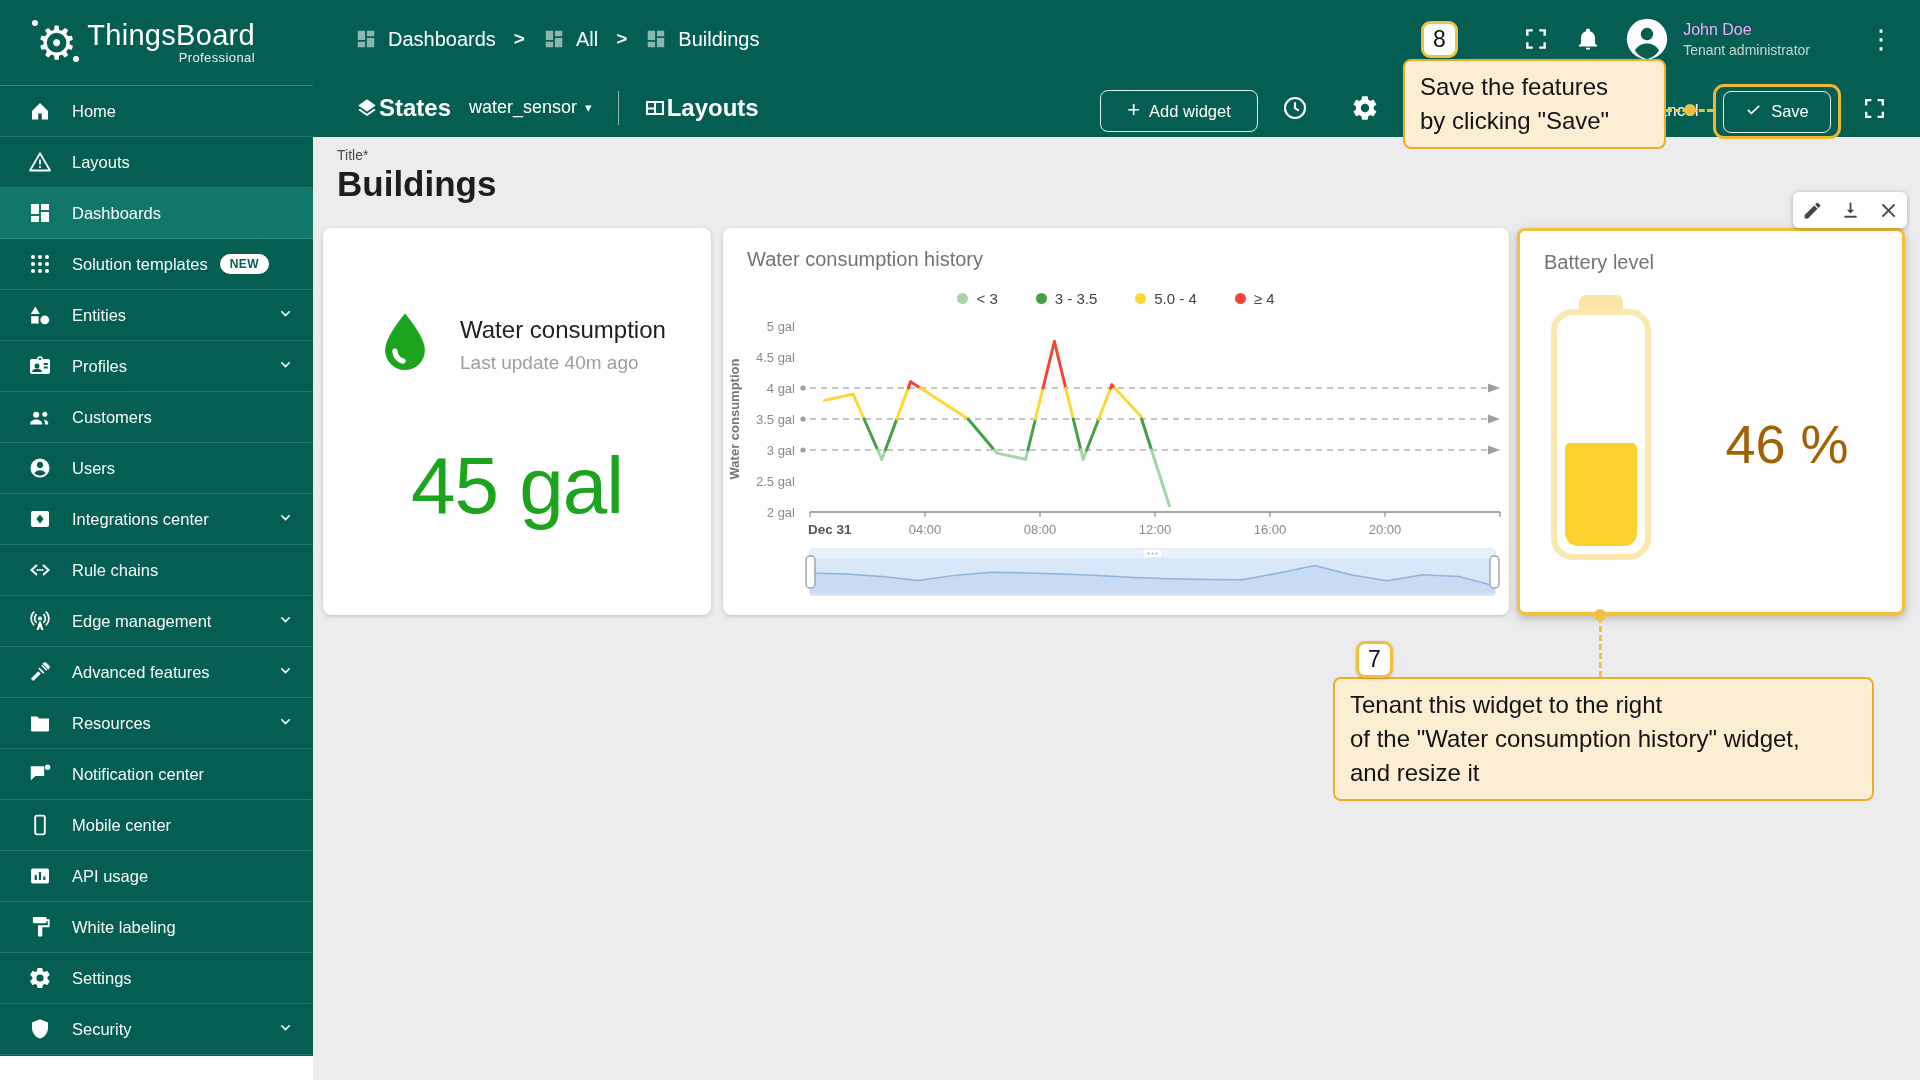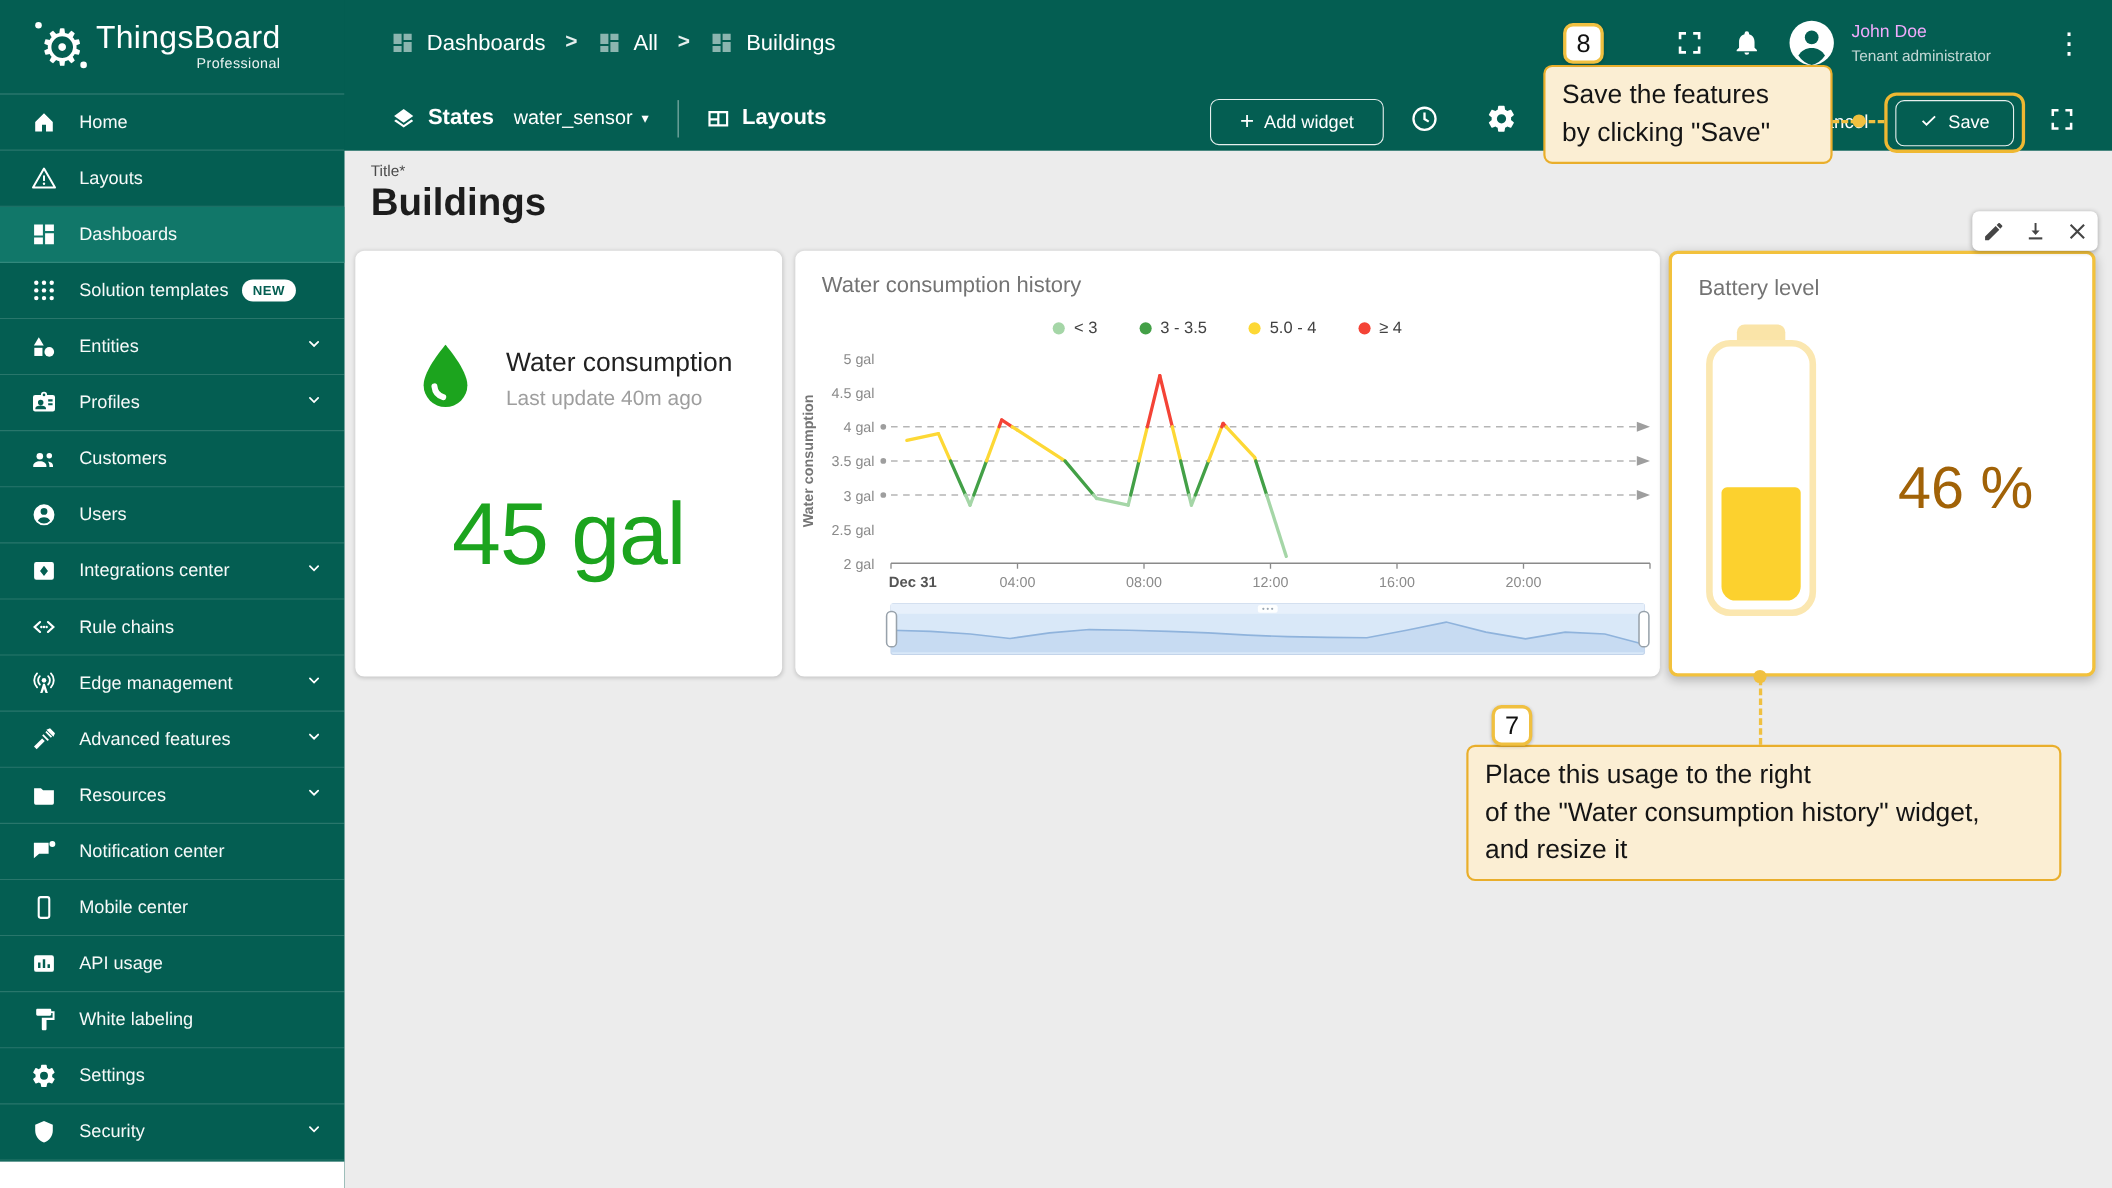--- a/index.html
+++ b/index.html
@@ -32,21 +32,21 @@
   .crumb .mi { opacity:.75; }
   .crumb-sep { color:rgba(255,255,255,.9); font-size:19px; font-weight:700; margin:0 18px; }
   .row1-right { margin-left:auto; display:flex; align-items:center; padding-right:26px; }
   .hicon { width:26px; height:26px; cursor:pointer; }
   .user-block { margin-left:14px; margin-right:0; cursor:pointer; }
   .user-name { color:#f0abfc; font-size:16px; }
   .user-role { color:rgba(255,255,255,.75); font-size:14px; margin-top:3px; }
   .kebab { color:#fff; font-size:26px; margin-left:58px; cursor:pointer; line-height:20px; }
   .row2 { position:absolute; left:313px; right:0; top:78px; height:59px; z-index:4; }
   .row2-left { position:absolute; left:42px; top:0; height:59px; display:flex; align-items:center; color:#fff; }
-  .tb-label { font-size:20px; font-weight:700; margin-left:10px; cursor:pointer; }
+  .tb-label { font-size:24px; font-weight:700; cursor:pointer; }
   .tb-value { font-size:18px; margin-left:18px; cursor:pointer; }
   .caret { font-size:13px; margin-left:8px; }
   .tb-div { width:1px; height:34px; background:rgba(255,255,255,.55); margin:0 24px 0 26px; }
   .btn-outline { position:absolute; display:flex; align-items:center; justify-content:center; gap:9px;
     border:1px solid rgba(255,255,255,.9); border-radius:8px; color:#fff; font-size:16.5px; cursor:pointer; }
   #add-widget { left:787px; top:12px; width:158px; height:42px; }
   .plus { font-size:22px; font-weight:400; margin-top:-2px; }
   .tb-icon-btn { position:absolute; width:28px; height:28px; top:16px; cursor:pointer; }
   #clock-btn { left:968px; }
   #gear-btn { left:1038px; }
@@ -530,21 +530,21 @@
         <svg viewBox="0 0 24 24" width="21" height="21" fill="none" stroke="#454545" stroke-width="2.2">
             <path d="M5 5l14 14M19 5L5 19"></path>
           </svg>
       </span>
     </div>
 
     <div id="dot7"></div>
     <div id="conn7"></div>
     <div class="tut-badge" id="badge7">7</div>
     <div class="tut-box" id="tip7">
-        <div>Place this usage to the right</div>
+        <div>Tenant this widget to the right</div>
         <div>of the "Water consumption history" widget,</div>
         <div>and resize it</div>
       </div>
   </main>
 
   <div id="dot8"></div>
   <div id="conn8"></div>
   <div class="tut-badge" id="badge8">8</div>
   <div class="tut-box" id="tip8">
       <div>Save the features</div>

